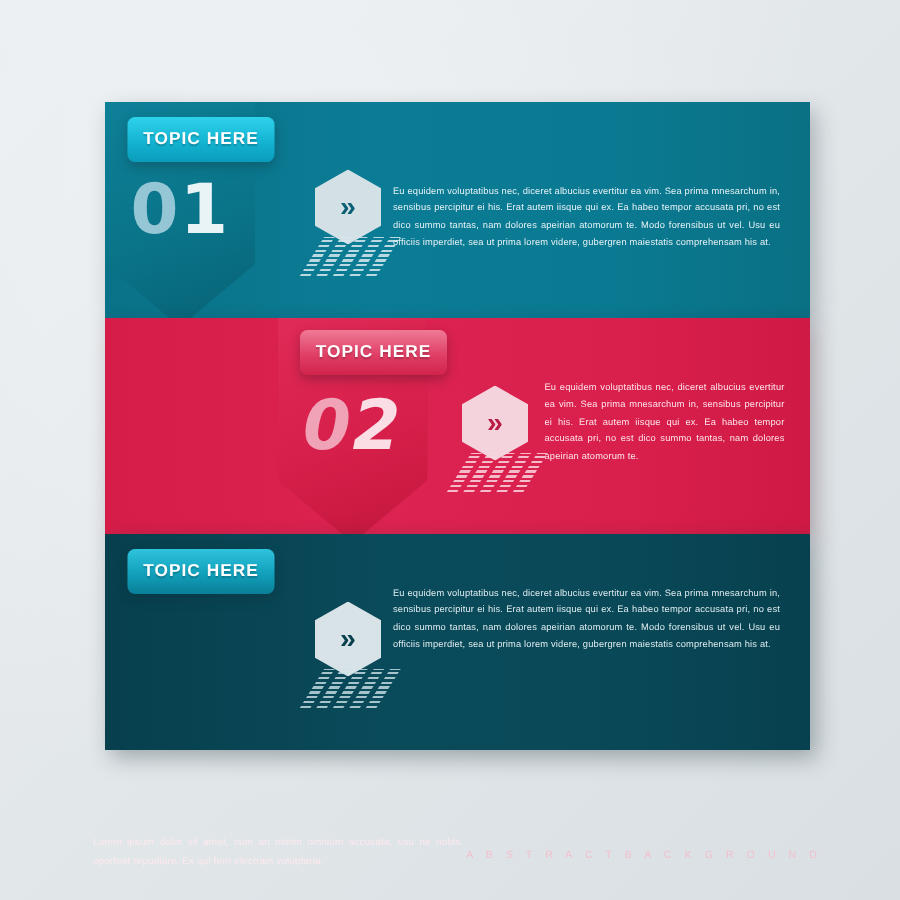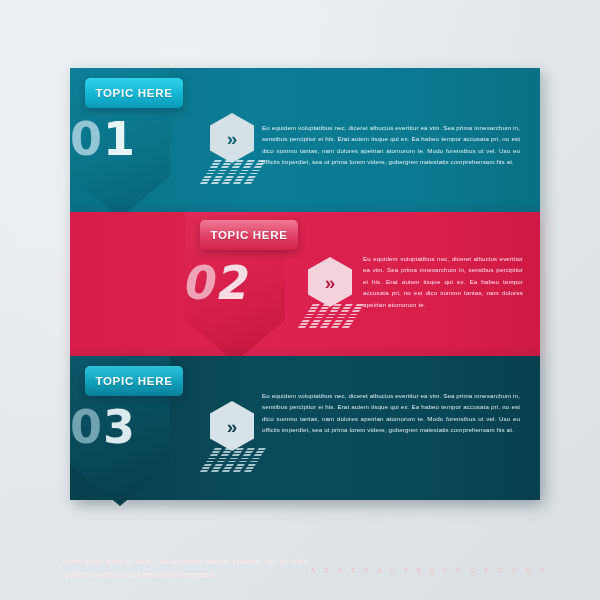--- a/index.html
+++ b/index.html
@@ -39,21 +39,21 @@
     background:linear-gradient(160deg,#0d8098 0%,#0a7489 55%,#086276 100%);
     filter:drop-shadow(3px 4px 7px rgba(30,50,60,.40));}
   #pointer-2{left:185px;top:212px;height:150px;
     background:linear-gradient(160deg,#e02a57 0%,#d61f4a 55%,#c2173d 100%);
     filter:drop-shadow(3px 4px 7px rgba(60,20,35,.42));}
   #pointer-3{left:70px;top:356px;height:150px;
     background:linear-gradient(160deg,#0c576a 0%,#084a5a 55%,#063c49 100%);
     filter:drop-shadow(3px 4px 7px rgba(18,40,50,.45));}
 
   .num{
-    position:absolute;left:0;width:100px;top:48px;
+    position:absolute;left:0;width:100px;top:48px;text-align:center;
     font-family:"DejaVu Sans", sans-serif;
     font-size:46px;font-weight:bold;letter-spacing:1px;line-height:1;
     user-select:none;
   }
   #pointer-1 .num{color:#95c6d5;}
   #pointer-1 .num .hi{color:#e9f4f7;}
   #pointer-2 .num{color:#f0a3b7;font-style:italic;}
   #pointer-2 .num .hi{color:#fbdee5;}
   #pointer-3 .num{color:#72a3b0;}
   #pointer-3 .num .hi{color:#dbe9ec;}
@@ -183,25 +183,20 @@
       <i style="left:33px"></i>
       <i style="left:44px"></i>
   </div>
 
   <div class="body-text" id="text-2">Eu equidem voluptatibus nec, diceret albucius evertitur ea vim. Sea prima mnesarchum in, sensibus percipitur ei his. Erat autem iisque qui ex. Ea habeo tempor accusata pri, no est dico summo tantas, nam dolores apeirian atomorum te.</div>
 
   <div class="ribbon" id="ribbon-3">
     <div class="bar"></div>
   </div>
 
-  <div class="pointer" id="pointer-3">
-    <div class="num">
-      <span>0</span><span class="hi">3</span>
-    </div>
-  </div>
 
   <div class="tab" id="tab-3">
     <span>TOPIC HERE</span>
   </div>
 
   <div class="hexwrap" id="hex-3">
     <div class="hex">
       <span>»</span>
     </div>
   </div>

